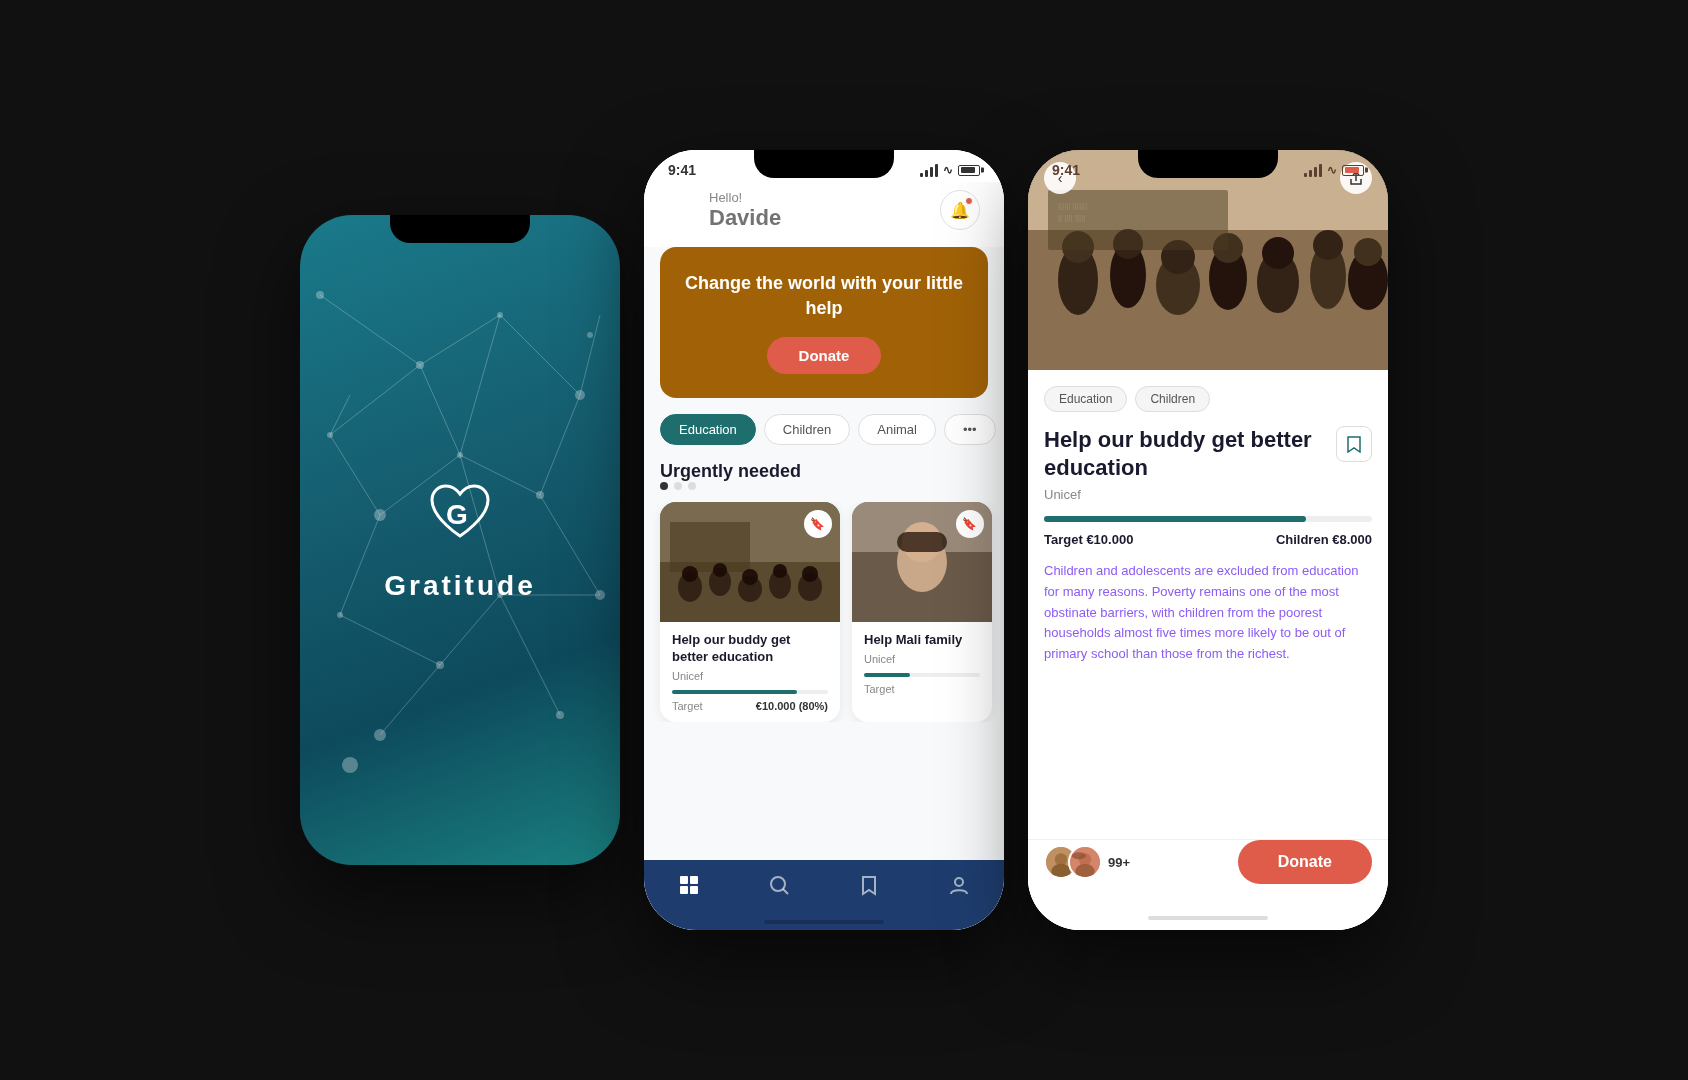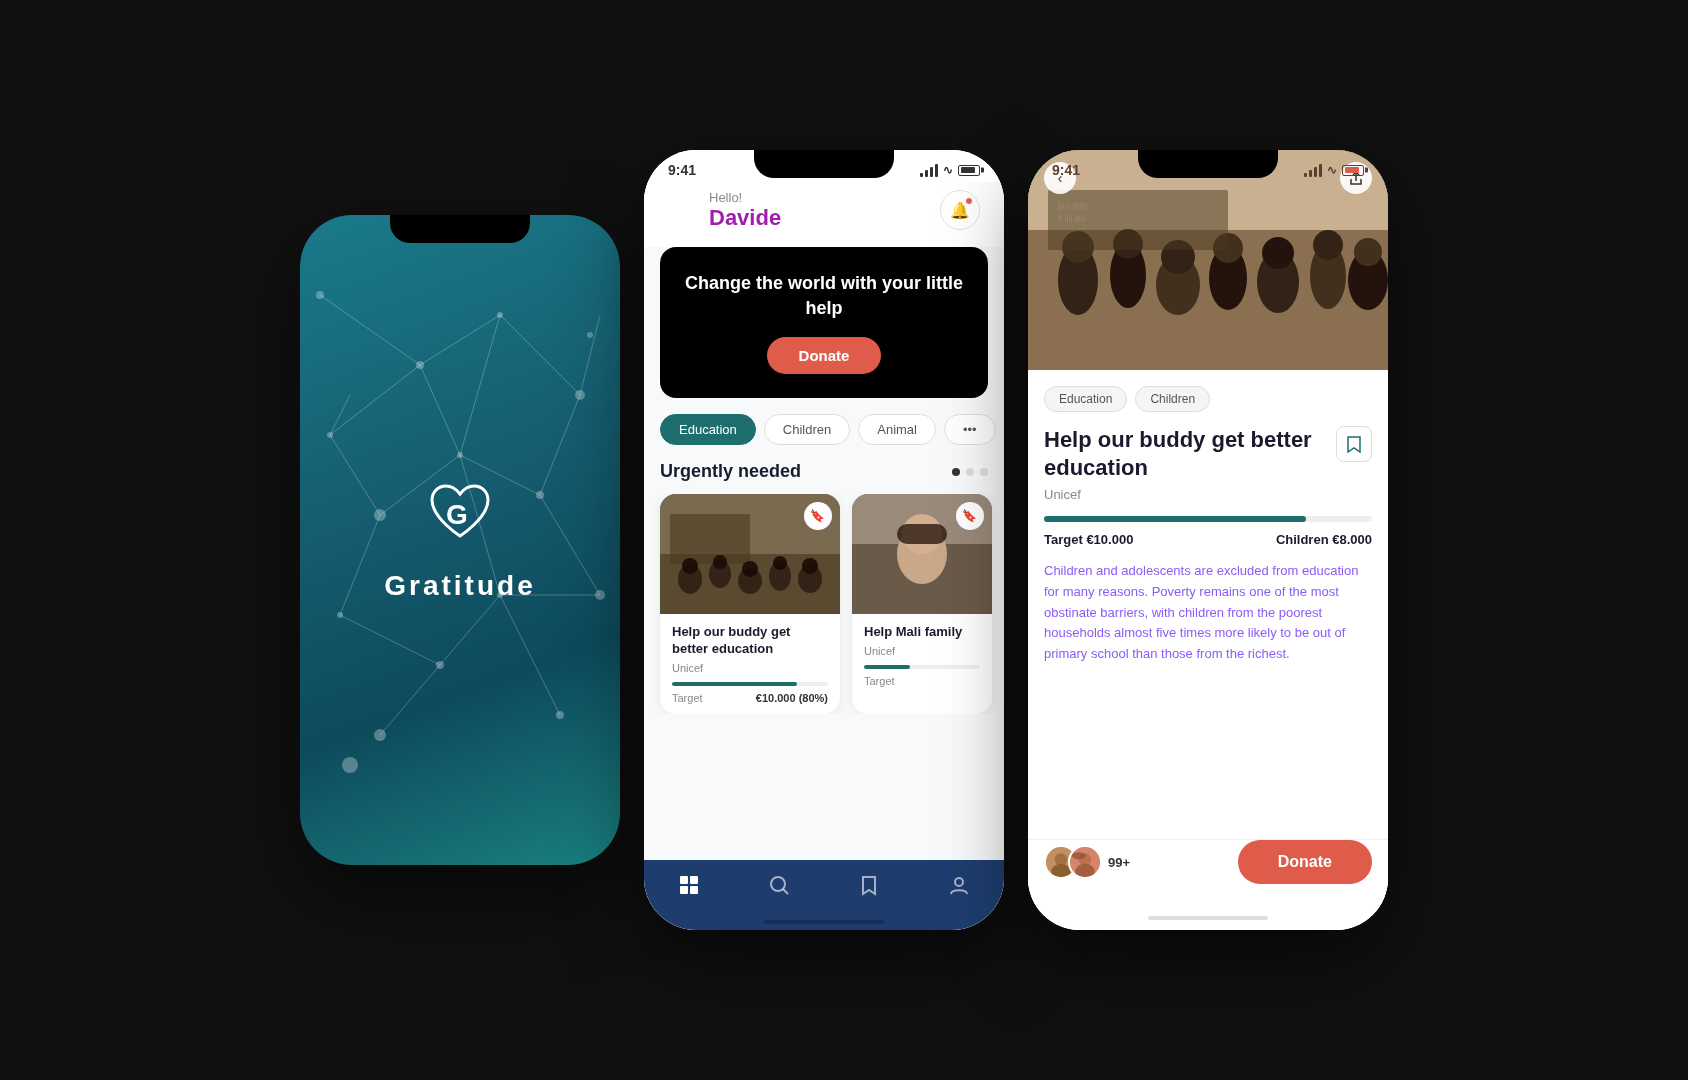--- a/index.html
+++ b/index.html
@@ -121,21 +121,21 @@
       display: flex;
       flex-direction: column;
       background: #f8f9fa;
     }
     .home-status { background: white; color: #333; }
     .home-header {
       background: white;
       padding: 8px 24px 16px;
     }
     .hello-text { font-size: 13px; color: #888; }
-    .user-name { font-size: 22px; font-weight: 700; color: #a21caf; }
+    .user-name { font-size: 22px; font-weight: 700; color: #737373; }
     .header-row {
       display: flex;
       justify-content: space-between;
       align-items: flex-start;
       margin-left: 41px;
     }
     .bell-btn {
       width: 40px; height: 40px;
       border-radius: 50%;
       border: 1.5px solid #e0e0e0;
@@ -148,21 +148,21 @@
       background: #e05c4a;
       border-radius: 50%;
       position: absolute;
       top: 6px; right: 6px;
       border: 1.5px solid white;
     }
 
     
     .hero-banner {
       margin: 0 16px 16px;
-      background: #000000;
+      background: #a16207;
       border-radius: 16px;
       padding: 24px 20px;
       text-align: center;
       color: white;
     }
     .banner-text {
       font-size: 18px;
       font-weight: 600;
       line-height: 1.4;
       margin-bottom: 16px;
@@ -200,20 +200,21 @@
       background: #1e6e6e;
       color: white;
       border-color: #1e6e6e;
     }
 
     
     .section-header {
       display: flex;
       justify-content: space-between;
       padding: 0 16px 12px;
+      flex-direction: column;
     }
     .section-title {
       font-size: 18px;
       font-weight: 700;
       color: #1a1a2e;
     }
     .dots-nav { display: flex; gap: 6px; align-items: center; }
     .dot { width: 8px; height: 8px; border-radius: 50%; background: #ddd; }
     .dot.active { background: #333; }
 

